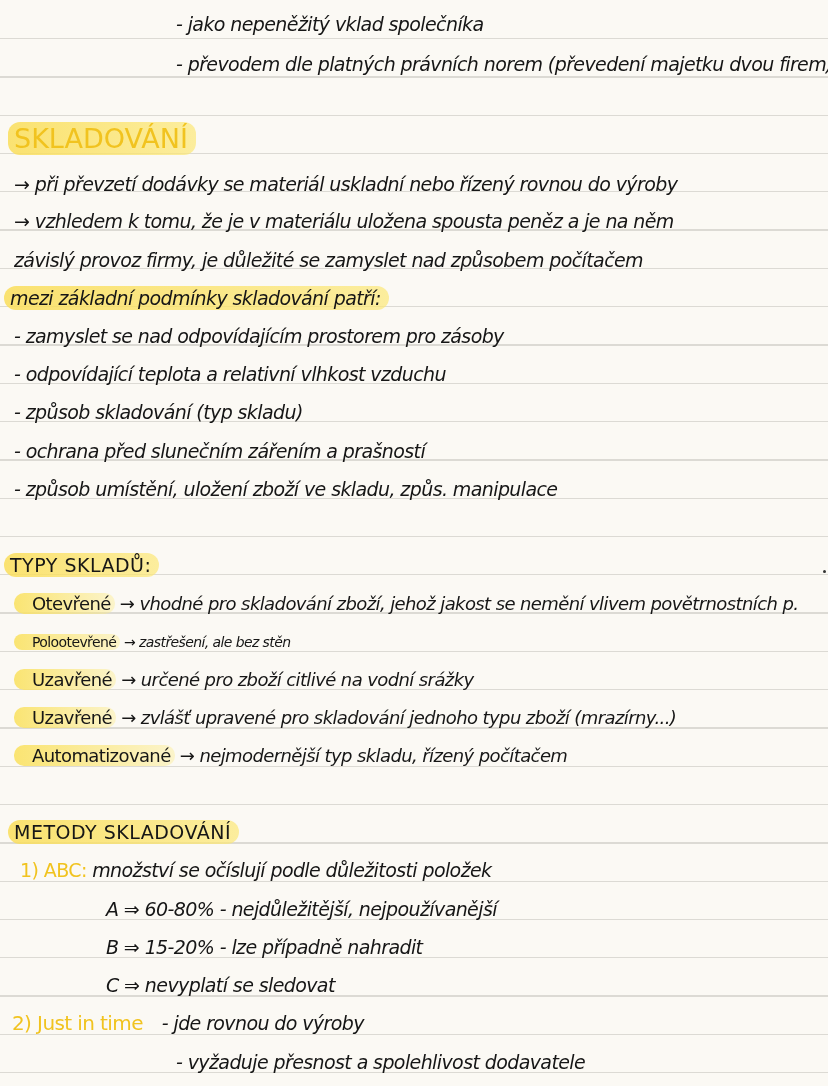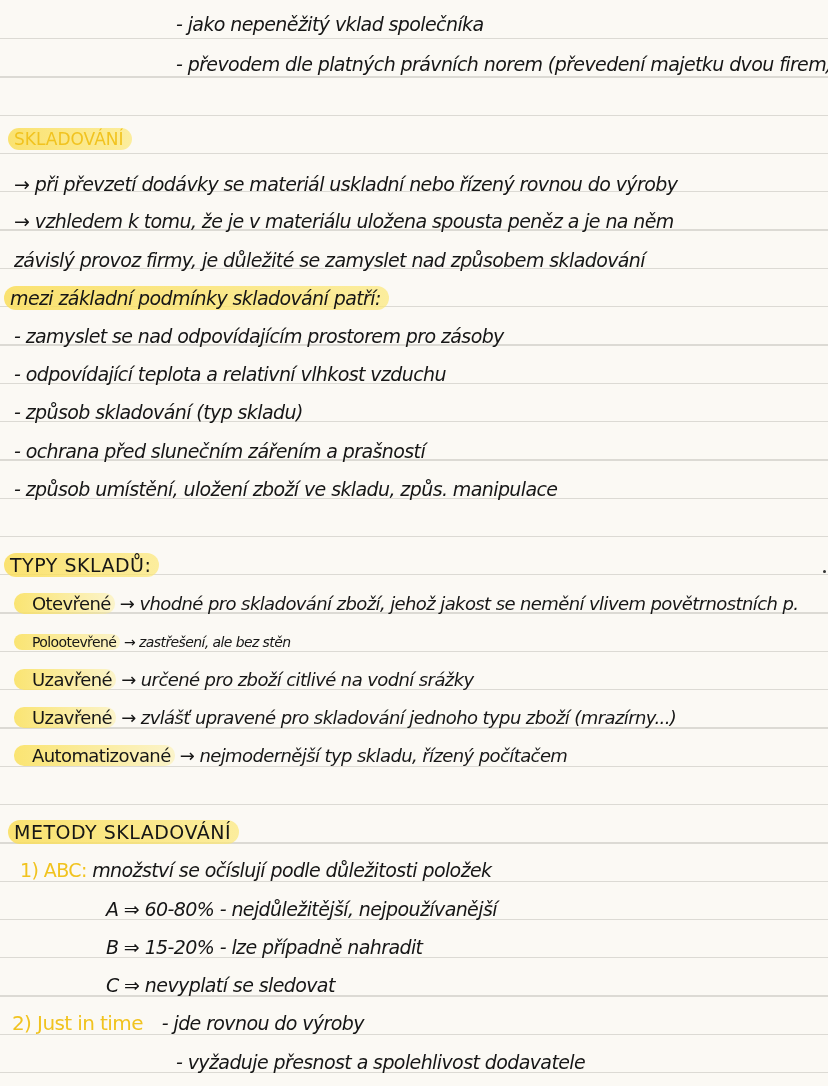--- a/index.html
+++ b/index.html
@@ -27,21 +27,21 @@
     background: linear-gradient(to right, rgba(250,222,90,0.85), rgba(252,232,120,0.7));
     border-radius: 12px;
     padding: 1px 8px 1px 6px;
   }
   .heading {
     font-style: normal;
     letter-spacing: 0.5px;
     font-size: 19px;
   }
   .yellow-text { color: #f1c31f; }
-  .heading.big { font-size: 17px; letter-spacing: 0; }
+  .heading.big { font-size: 27px; letter-spacing: 0; }
   .term-hl {
     background: linear-gradient(to right, rgba(250,226,100,0.9), rgba(252,236,140,0.4));
     border-radius: 10px;
     padding: 0 4px 0 18px;
     font-style: normal;
   }
   .dot-mark {
     position: absolute; left: 823px; top: 570px;
     width: 3px; height: 3px; border-radius: 50%; background: #333;
   }
@@ -50,21 +50,21 @@
 <body>
 
 <div class="line" style="left:176px; top:12px;">- jako nepeněžitý vklad společníka</div>
 <div class="line" style="left:176px; top:52px;">- převodem dle platných právních norem (převedení majetku dvou firem)</div>
 
 <div class="line heading big yellow-text" style="left:8px; top:127px;">
   <span class="hl">SKLADOVÁNÍ</span>
 </div>
 <div class="line" style="left:14px; top:172px;">→ při převzetí dodávky se materiál uskladní nebo řízený rovnou do výroby</div>
 <div class="line" style="left:14px; top:209px;">→ vzhledem k tomu, že je v materiálu uložena spousta peněz a je na něm</div>
-<div class="line" style="left:14px; top:248px;">závislý provoz firmy, je důležité se zamyslet nad způsobem skladování</div>
+<div class="line" style="left:14px; top:248px;">závislý provoz firmy, je důležité se zamyslet nad způsobem počítačem</div>
 <div class="line" style="left:4px; top:286px;">
   <span class="hl">mezi základní podmínky skladování patří:</span>
 </div>
 <div class="line" style="left:14px; top:324px;">- zamyslet se nad odpovídajícím prostorem pro zásoby</div>
 <div class="line" style="left:14px; top:362px;">- odpovídající teplota a relativní vlhkost vzduchu</div>
 <div class="line" style="left:14px; top:400px;">- způsob skladování (typ skladu)</div>
 <div class="line" style="left:14px; top:439px;">- ochrana před slunečním zářením a prašností</div>
 <div class="line" style="left:14px; top:477px;">- způsob umístění, uložení zboží ve skladu, způs. manipulace</div>
 
 <div class="line heading" style="left:4px; top:553px;">

